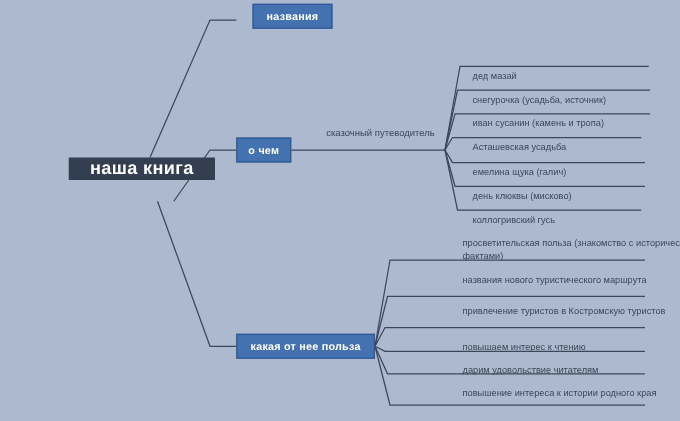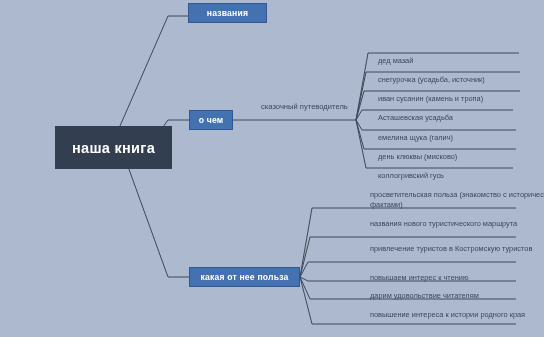--- a/index.html
+++ b/index.html
@@ -31,37 +31,37 @@
     display: flex;
     align-items: center;
     justify-content: center;
     color: #ffffff;
     white-space: nowrap;
   }
   .node-root {
     left: 55px;
     top: 126px;
     width: 117px;
-    height: 43px;
+    height: 18px;
     background: #333f50;
     font-size: 14.5px;
     font-weight: bold;
     letter-spacing: 0.3px;
   }
   .node-branch {
     background: #4472b0;
     border: 1px solid #2f5894;
     font-size: 8.6px;
     font-weight: bold;
     letter-spacing: 0.2px;
   }
   #node-nazvaniya {
-    left: 188px;
+    left: 202px;
     top: 3px;
-    width: 79px;
+    width: 64px;
     height: 20px;
     text-align: right;
   }
   #node-ochem {
     left: 189px;
     top: 110px;
     width: 44px;
     height: 20px;
   }
   #node-polza {

